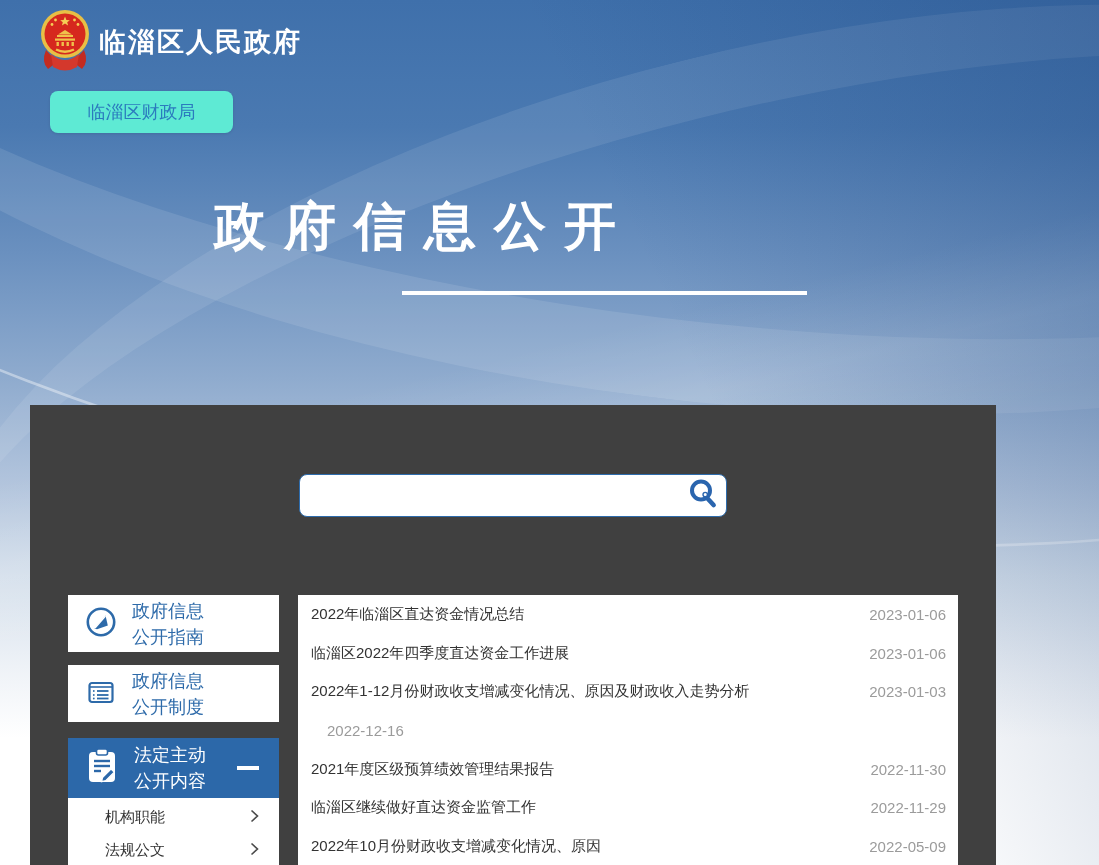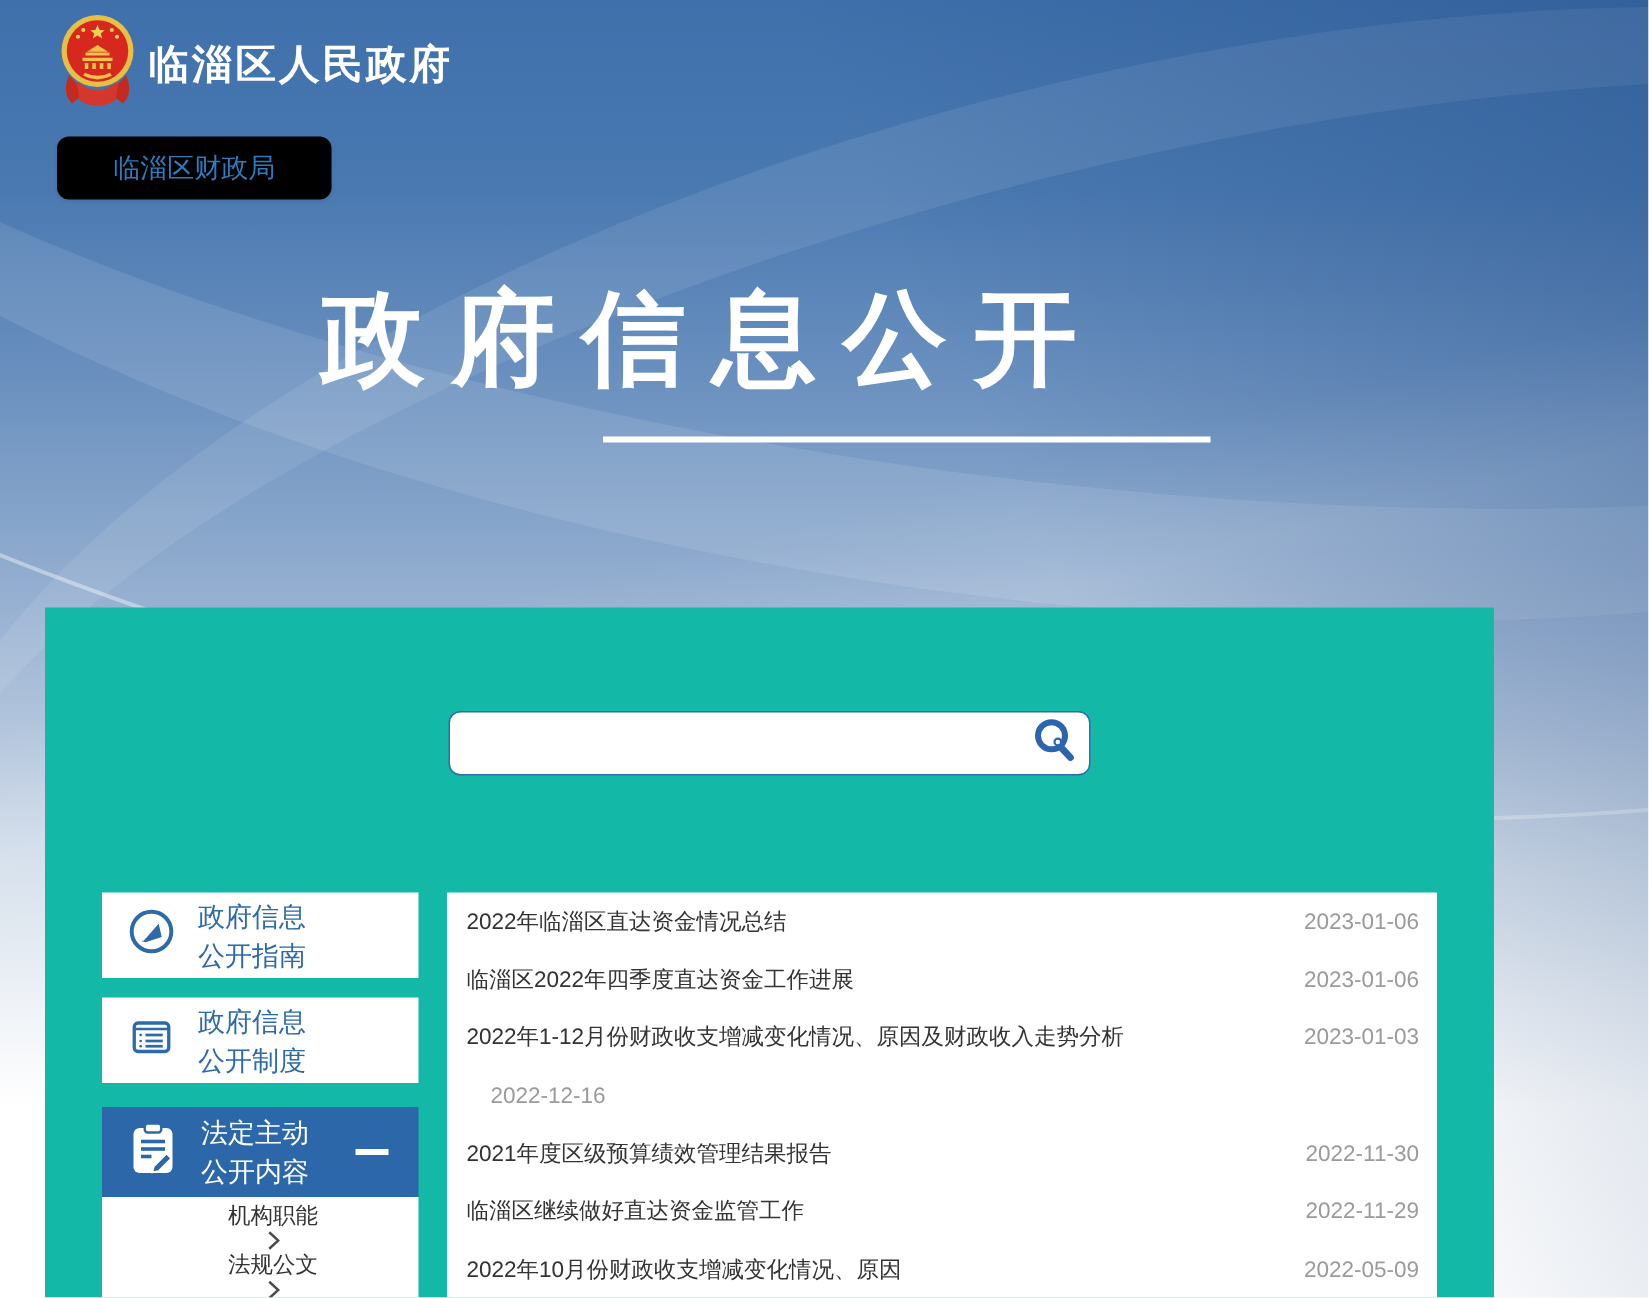--- a/index.html
+++ b/index.html
@@ -19,54 +19,54 @@
     border-radius:50%; border-bottom:3px solid rgba(255,255,255,.40); transform:rotate(9deg); }
   .wave-c { position:absolute; top:50px; right:-520px; width:1700px; height:720px;
     border-radius:50%; border-top:60px solid rgba(255,255,255,.09); transform:rotate(-14deg); }
   .wave-d { position:absolute; top:170px; left:-200px; width:1600px; height:500px;
     background:linear-gradient(172deg, transparent 38%, rgba(255,255,255,.10) 50%, transparent 62%);
     transform:rotate(-6deg); }
 
   .brand { position:absolute; left:38px; top:8px; display:flex; align-items:center; gap:7px; z-index:3; }
   .site-name { color:#fff; font-size:27px; font-weight:600; letter-spacing:2px; }
 
-  .dept-btn { position:absolute; left:38px; top:91px; width:183px; height:42px; z-index:3;
-    background:#000000; border:none; border-radius:8px; color:#2b7bbe; font-size:18px;
+  .dept-btn { position:absolute; left:50px; top:91px; width:183px; height:42px; z-index:3;
+    background:#5eead4; border:none; border-radius:8px; color:#2b7bbe; font-size:18px;
     display:flex; align-items:center; justify-content:center; cursor:pointer;
     box-shadow:0 1px 3px rgba(0,0,0,.10); }
 
   .hero-title { position:absolute; left:214px; top:184px; z-index:2; color:#fff;
-    font-size:69px; line-height:84px; font-weight:700; letter-spacing:18px; white-space:nowrap; }
+    font-size:52px; line-height:84px; font-weight:700; letter-spacing:18px; white-space:nowrap; }
   .hero-underline { position:absolute; left:402px; top:291px; width:405px; height:4px;
     background:#fff; z-index:2; }
 
   
   .panel { position:absolute; left:30px; top:405px; width:966px; height:460px;
-    background:#14b8a6; z-index:4; overflow:hidden; }
+    background:#404040; z-index:4; overflow:hidden; }
 
   .searchbar { position:absolute; left:269px; top:69px; width:428px; height:43px; }
   .search-input { width:100%; height:100%; border:1px solid #2e6cac; border-radius:8px;
     background:#fff; padding:0 48px 0 14px; font-size:16px; color:#333; outline:none; }
   .search-btn { position:absolute; right:5px; top:4px; width:38px; height:35px;
     background:transparent; border:none; cursor:pointer; display:flex; align-items:center; justify-content:center; }
 
   
   .side-card { position:absolute; left:38px; width:211px; background:#fff; cursor:pointer;
     display:flex; align-items:center; gap:14px; padding-left:16px; }
   .side-card .label { font-size:18px; line-height:26px; color:#2d6aa9; }
   .card-1 { top:190px; height:57px; }
   .card-2 { top:260px; height:57px; }
   .card-3 { top:333px; height:60px; background:#2c68a9; }
   .card-3 .label { color:#fff; }
   .minus-bar { position:absolute; right:20px; top:28px; width:22px; height:4px; background:#fff; }
 
   .subpanel { position:absolute; left:38px; top:393px; width:211px; height:90px;
     background:#fff; padding-top:3px; }
   .subitem { height:33px; display:flex; align-items:center; justify-content:space-between;
-    padding:0 20px 0 37px; font-size:15px; color:#333; cursor:pointer;flex-direction:column; }
+    padding:0 20px 0 37px; font-size:15px; color:#333; cursor:pointer; }
 
   
   .article-list { position:absolute; left:268px; top:190px; width:660px; height:271px;
     background:#fff;text-align:center; }
   .article-row { height:38.7px; display:flex; align-items:center; justify-content:space-between;
     padding:0 12px 0 13px; cursor:pointer; }
   .article-title { font-size:15px; color:#333; white-space:nowrap; overflow:hidden; text-overflow:ellipsis; }
   .article-date { font-size:15px; color:#9b9b9b; flex:none; margin-left:16px; }
 </style>
 </head>

